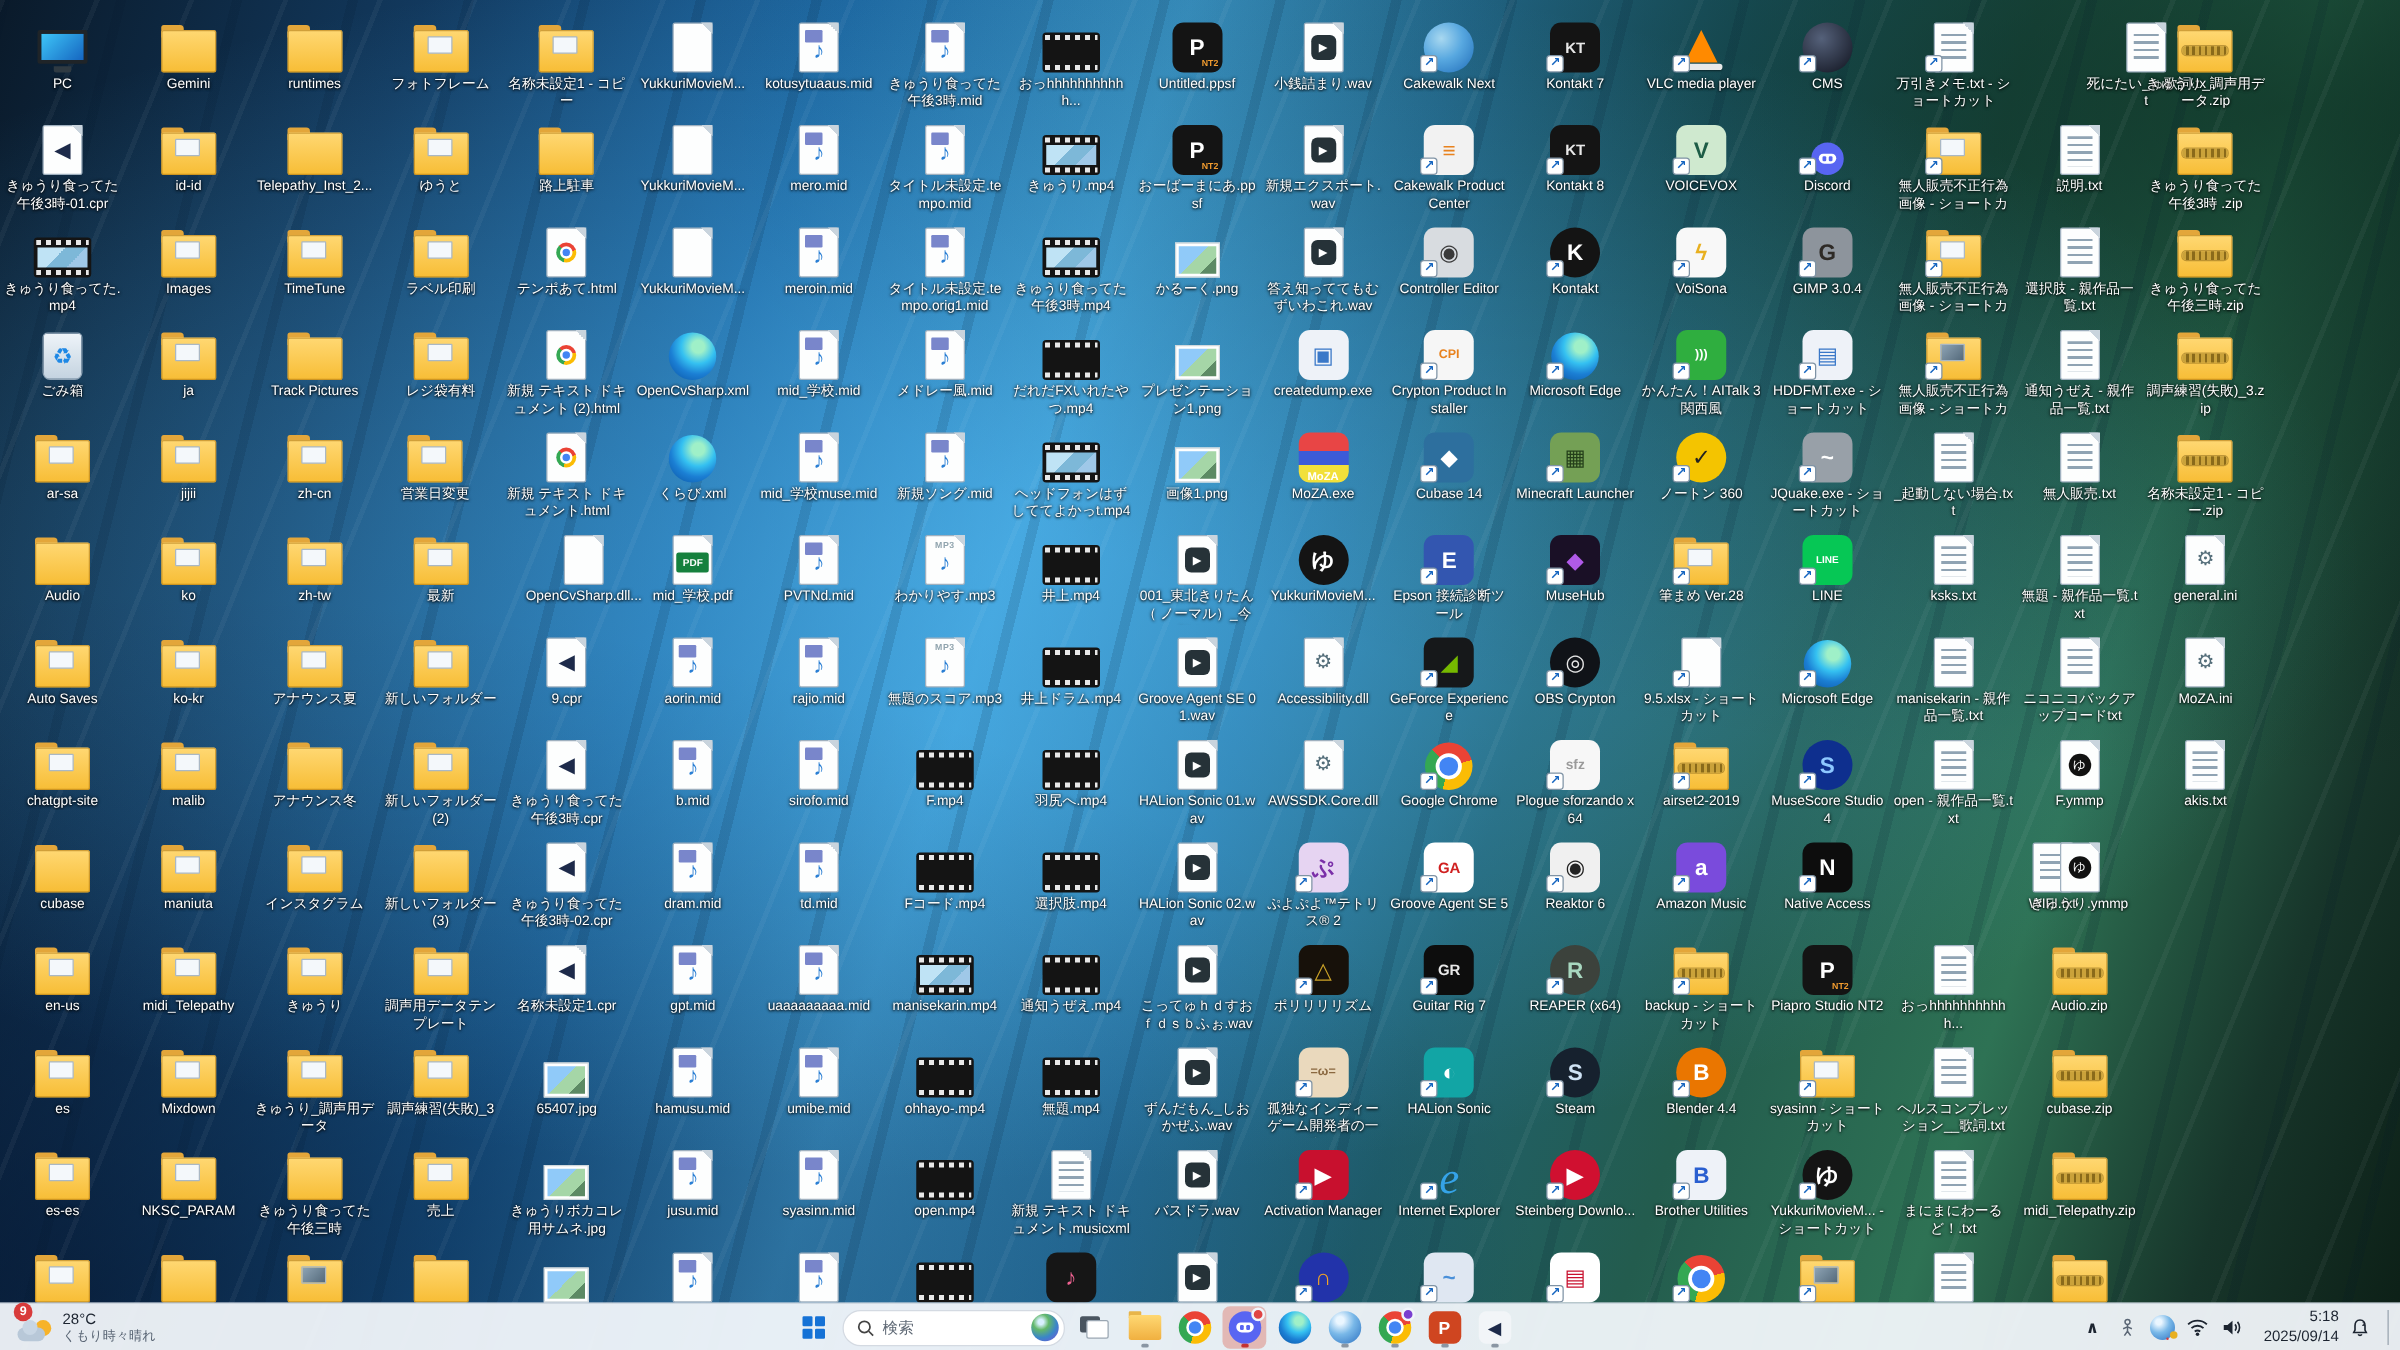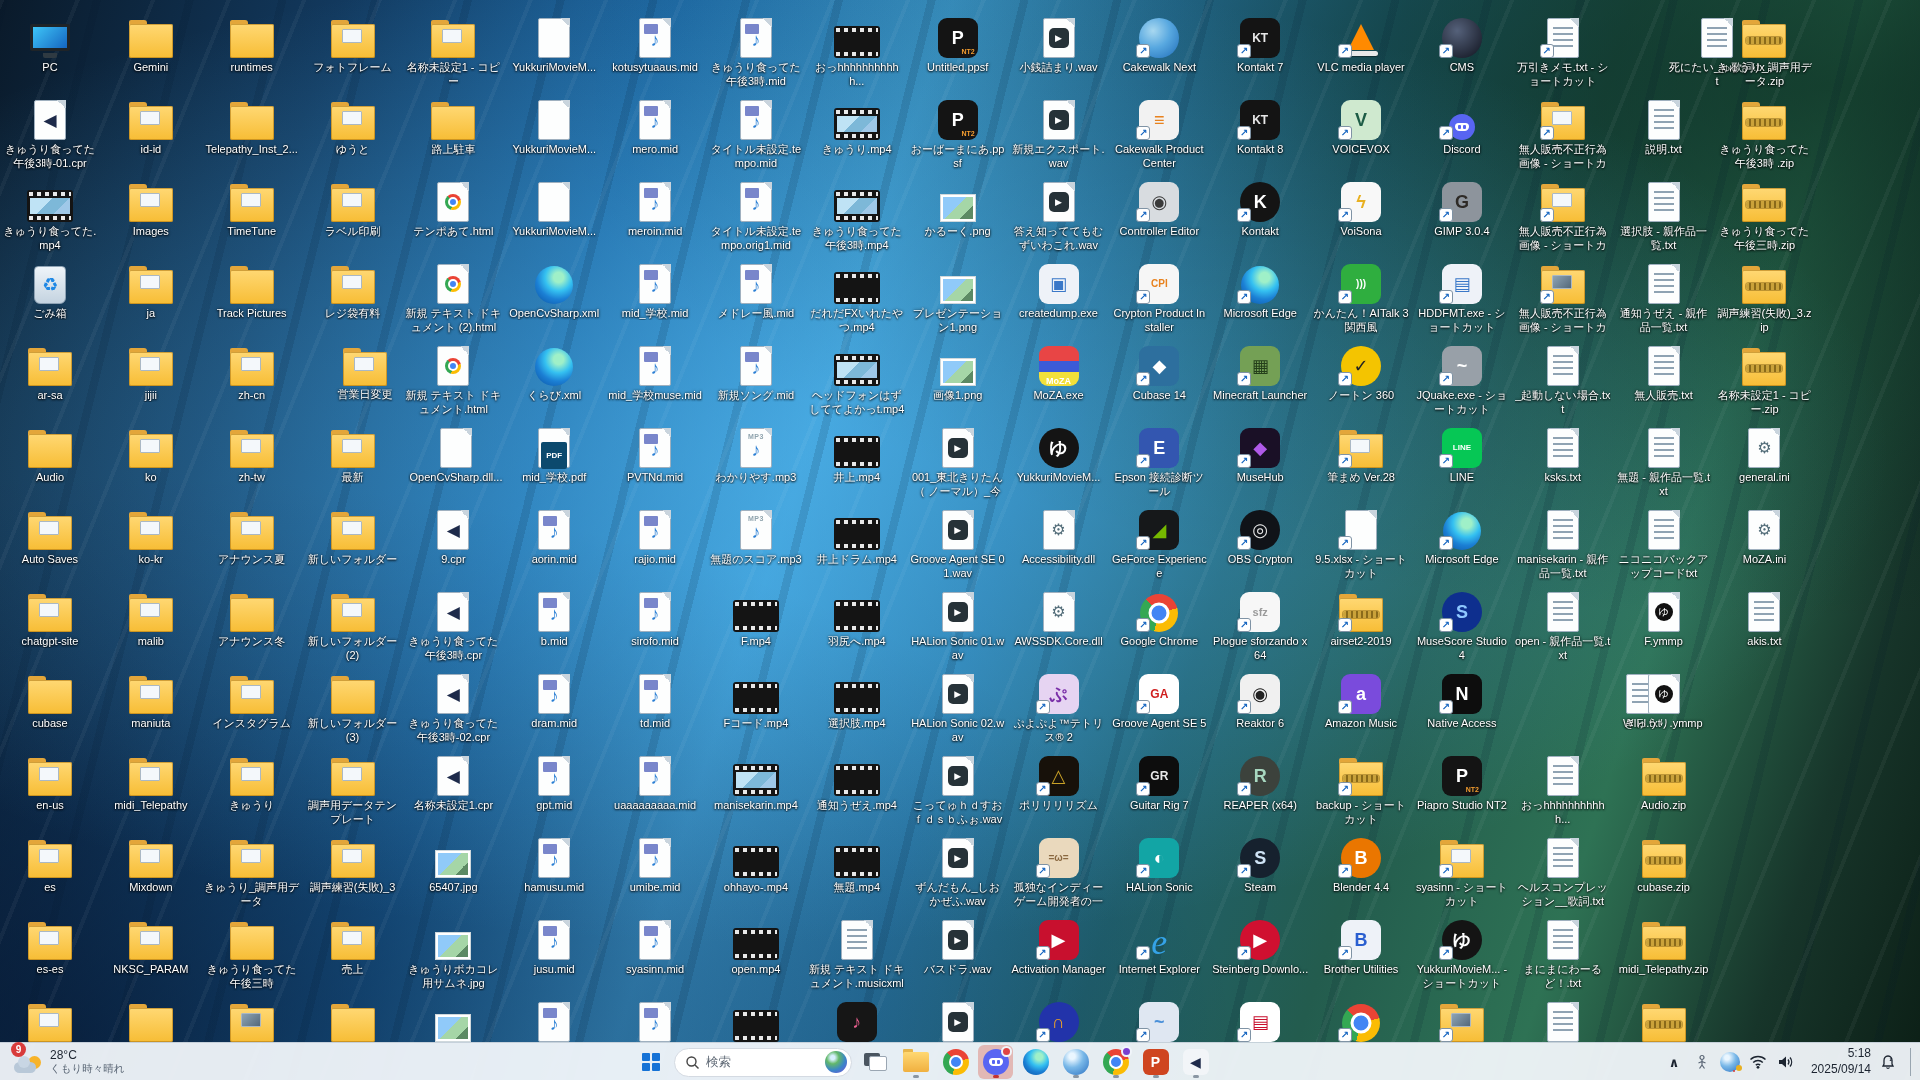--- a/index.html
+++ b/index.html
@@ -31,21 +31,21 @@
  background:repeating-linear-gradient(90deg,#caa23a 0 3px,#8a6a1a 3px 5px);box-shadow:0 0 0 1px rgba(130,95,20,.5)}
 
 .pg{position:relative;width:32px;height:40px;background:#fdfefe;border:1px solid #9fb0bf;border-radius:2px}
 .pg .fold{position:absolute;right:-1px;top:-1px;width:9px;height:9px;background:linear-gradient(225deg,#c9d4dd 50%,rgba(0,0,0,0) 50%)}
 .pg .lines{position:absolute;left:5px;right:5px;top:8px;bottom:6px;background:repeating-linear-gradient(180deg,#8fa3b3 0 2px,rgba(0,0,0,0) 2px 6px)}
 .pg .note{position:absolute;left:50%;top:55%;transform:translate(-50%,-50%);color:#2a7fd4;font-size:18px;line-height:1}
 .pg .strip{position:absolute;left:4px;top:5px;width:14px;height:10px;background:#7986cb;border-radius:1px}
 .pg .m3{position:absolute;left:0;right:0;top:4px;text-align:center;font-size:7px;color:#90a4ae;font-weight:bold;letter-spacing:.5px}
 .pg .wbox{position:absolute;left:50%;top:50%;transform:translate(-50%,-50%);width:20px;height:20px;border-radius:5px;background:#263238;color:#fff;
  display:flex;align-items:center;justify-content:center;font-size:9px}
-.pg .pdftag{position:absolute;left:2px;right:2px;top:13px;height:27px;background:#0c4a6e;color:#fff;font-size:8px;font-weight:bold;
+.pg .pdftag{position:absolute;left:2px;right:2px;top:13px;height:16px;background:#15803d;color:#fff;font-size:8px;font-weight:bold;
  display:flex;align-items:center;justify-content:center;border-radius:2px}
 .pg .cglyph{position:absolute;left:50%;top:50%;transform:translate(-50%,-50%);color:#1d2a4a;font-size:17px;font-weight:bold;line-height:1}
 .pg .gearg{position:absolute;left:50%;top:50%;transform:translate(-50%,-50%);color:#546e7a;font-size:16px;line-height:1}
 .pg .ycirc{position:absolute;left:50%;top:50%;transform:translate(-50%,-50%);width:18px;height:18px;border-radius:50%;background:#111;color:#fff;
  font-size:10px;display:flex;align-items:center;justify-content:center}
 .pg .ballsm{position:absolute;left:50%;top:50%;transform:translate(-50%,-50%)}
 
 .imgc{width:36px;height:28px;background:#fff;border:1px solid #cfd8dc;padding:2px}
 .imgc .th{width:100%;height:100%;background:linear-gradient(135deg,#90caf9 0 45%,#a5d6a7 45% 75%,#5c8a64 75%)}
 .vidc{position:relative;width:46px;height:32px;background:#141414;border-radius:3px;overflow:hidden}
@@ -827,21 +827,21 @@
         <div class="ibox">
           <div class="fol">
             <div class="tab"></div>
             <div class="bod">
               <div class="card"></div>
             </div>
           </div>
         </div>
         <div class="lbl">zh-cn</div>
       </div>
-      <div class="di" style="left: 317px; top: 342px; font-family: Liberation Mono, monospace;">
+      <div class="di" style="left: 300px; top: 342px;">
         <div class="ibox">
           <div class="fol">
             <div class="tab"></div>
             <div class="bod">
               <div class="card"></div>
             </div>
           </div>
         </div>
         <div class="lbl">営業日変更</div>
       </div>
@@ -1006,21 +1006,21 @@
         <div class="ibox">
           <div class="fol">
             <div class="tab"></div>
             <div class="bod">
               <div class="card"></div>
             </div>
           </div>
         </div>
         <div class="lbl">最新</div>
       </div>
-      <div class="di" style="left: 408px; top: 424px;">
+      <div class="di" style="left: 419px; top: 424px;">
         <div class="ibox">
           <div class="pg">
             <div class="fold"></div>
           </div>
         </div>
         <div class="lbl">OpenCvSharp.dll...</div>
       </div>
       <div class="di" style="left: 506.25px; top: 424px;">
         <div class="ibox">
           <div class="pg">

